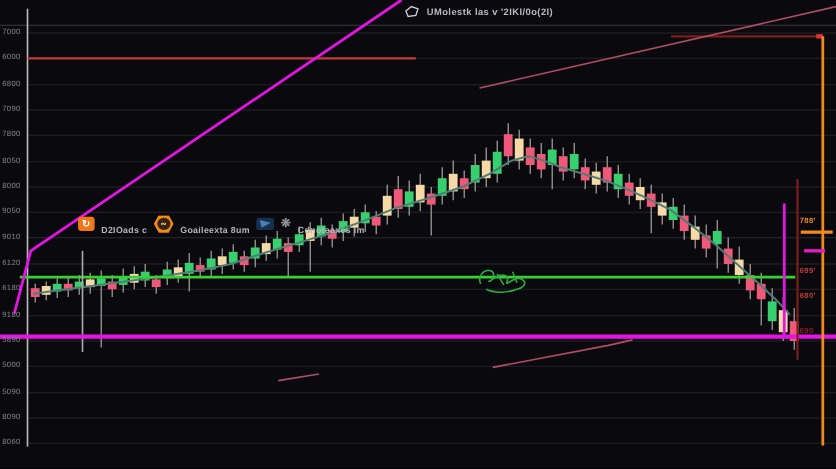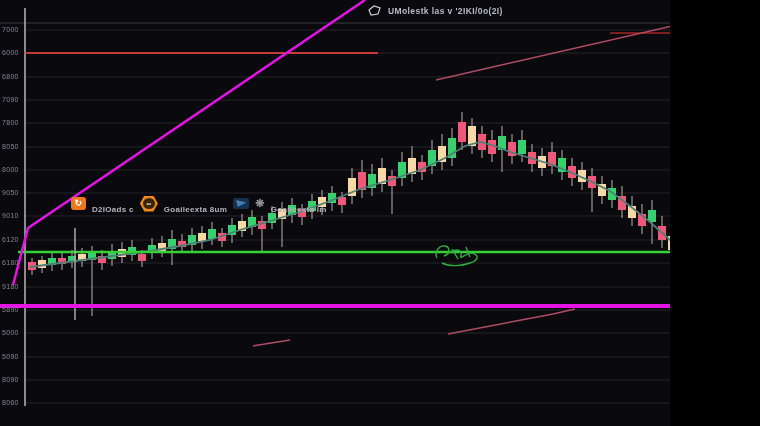--- a/index.html
+++ b/index.html
@@ -1,17 +1,17 @@
 <!DOCTYPE html>
 <html><head>
 <meta charset="utf-8">
 <style>
   html,body{margin:0;padding:0;background:#000;}
-  .screen{position:relative;width:656px;height:426px;background:#0a0a0e;overflow:hidden;
-          font-family:"Liberation Sans",sans-serif;padding-left:14px;}
+  .screen{position:relative;width:760px;height:426px;background:#0a0a0e;overflow:hidden;
+          font-family:"Liberation Sans",sans-serif;}
   #chart-svg{position:absolute;left:0;top:0;}
   .ylab{position:absolute;left:2px;font-size:7px;color:#85858d;letter-spacing:.3px;line-height:8px;}
   .rlab{position:absolute;left:727px;font-size:7px;font-weight:bold;line-height:8px;letter-spacing:.3px;}
   .title-row{position:absolute;top:5px;left:368px;display:flex;align-items:center;gap:6px;
              color:#babac2;font-size:8.5px;font-weight:bold;letter-spacing:.4px;}
   .legend-row{position:absolute;top:193px;left:71px;display:flex;align-items:center;gap:6px;
               font-size:8px;font-weight:bold;color:#b4b4bc;letter-spacing:.3px;}
   .ic-sq{display:inline-flex;align-items:center;justify-content:center;width:15px;height:13px;
          border-radius:3px;background:#f07818;color:#fff;font-size:9px;line-height:1;}
   .ic-hex{display:inline-flex;align-items:center;justify-content:center;width:18px;height:16px;
@@ -248,16 +248,16 @@
     <span class="ic-sq">↻</span>
     <span class="leg-txt">D2IOads c</span>
     <span class="ic-hex">
       <span class="ic-hex-in">∾</span>
     </span>
     <span class="leg-txt">Goaileexta 8um</span>
     <span class="ic-flag">
         <span></span>
       </span>
     <span class="ic-gear">❋</span>
-    <span class="leg-txt">Goaileexta im</span>
+    <span class="leg-txt">Cdnoteaxes im</span>
   </div>
 
 </div>
 
 </body></html>

